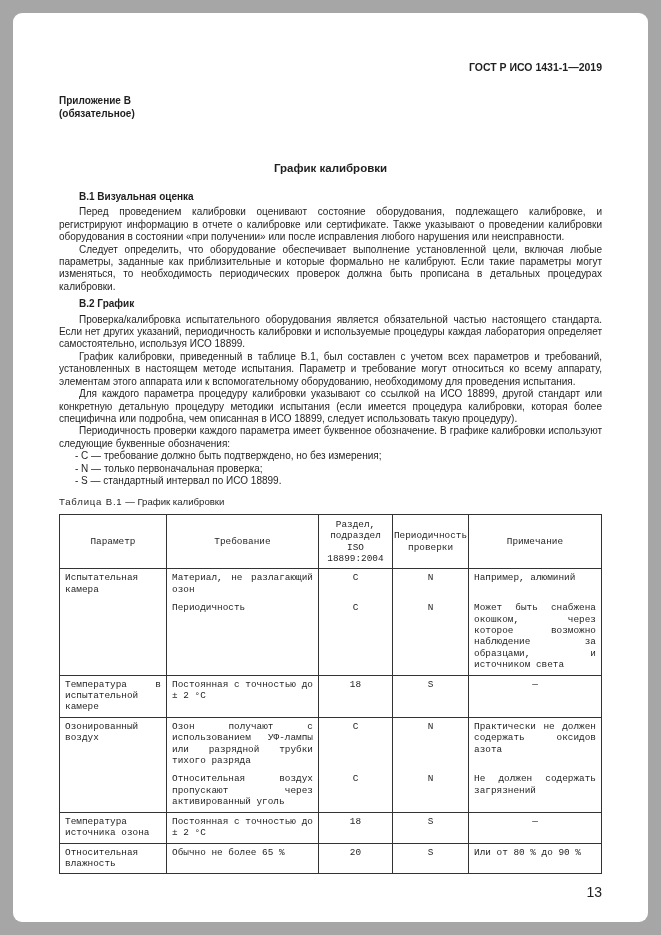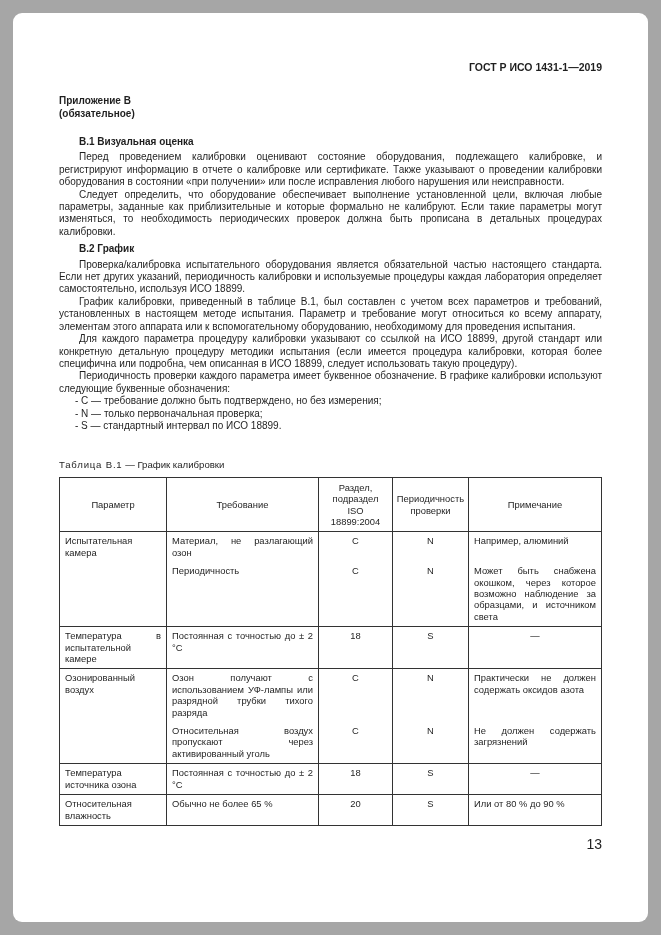--- a/index.html
+++ b/index.html
@@ -55,38 +55,39 @@
   }
   .para {
     margin: 0;
     text-indent: 20px;
   }
   .legend-item {
     margin: 0;
     padding-left: 16px;
   }
   .caption {
-    margin: 27px 0 5px 0;
+    margin: 9px 0 5px 0;
     font-size: 9.6px;
     text-align: left;
   }
   .caption .cap-label { letter-spacing: 0.8px; }
   .tbl {
     display: grid;
     grid-template-columns: 106px 152px 74px 76px auto;
     border: 1px solid #333;
     font-size: 9.4px;
     line-height: 11.4px;
     text-align: left;
   }
   .tc {
     border-left: 1px solid #333;
     border-top: 1px solid #333;
     padding: 3px 5px 4px 5px;
     text-align: justify;
+    font-family: Liberation Mono, monospace;
   }
   .tc.c1 { border-left: none; }
   .tc.nt { border-top: none; }
   .tc.th {
     text-align: center;
     display: flex;
     align-items: center;
     justify-content: center;
     white-space: pre-line;
     padding: 4px 3px;
@@ -105,20 +106,21 @@
 
 <div class="sheet">
 
   <div class="doc-header">ГОСТ Р ИСО 1431-1—2019</div>
 
   <div class="appendix">
     <div>Приложение В</div>
     <div>(обязательное)</div>
   </div>
 
+  <div class="title">График калибровки</div>
 
   <div class="content">
 
     <div class="heading">В.1 Визуальная оценка</div>
     <p class="para">Перед проведением калибровки оценивают состояние оборудования, подлежащего калибровке, и регистрируют информацию в отчете о калибровке или сертификате. Также указывают о проведении калибровки оборудования в состоянии «при получении» или после исправления любого нарушения или неисправности.</p>
     <p class="para">Следует определить, что оборудование обеспечивает выполнение установленной цели, включая любые параметры, заданные как приблизительные и которые формально не калибруют. Если такие параметры могут изменяться, то необходимость периодических проверок должна быть прописана в детальных процедурах калибровки.</p>
 
     <div class="heading">В.2 График</div>
     <p class="para">Проверка/калибровка испытательного оборудования является обязательной частью настоящего стандарта. Если нет других указаний, периодичность калибровки и используемые процедуры каждая лаборатория определяет самостоятельно, используя ИСО 18899.</p>
     <p class="para">График калибровки, приведенный в таблице В.1, был составлен с учетом всех параметров и требований, установленных в настоящем методе испытания. Параметр и требование могут относиться ко всему аппарату, элементам этого аппарата или к вспомогательному оборудованию, необходимому для проведения испытания.</p>

